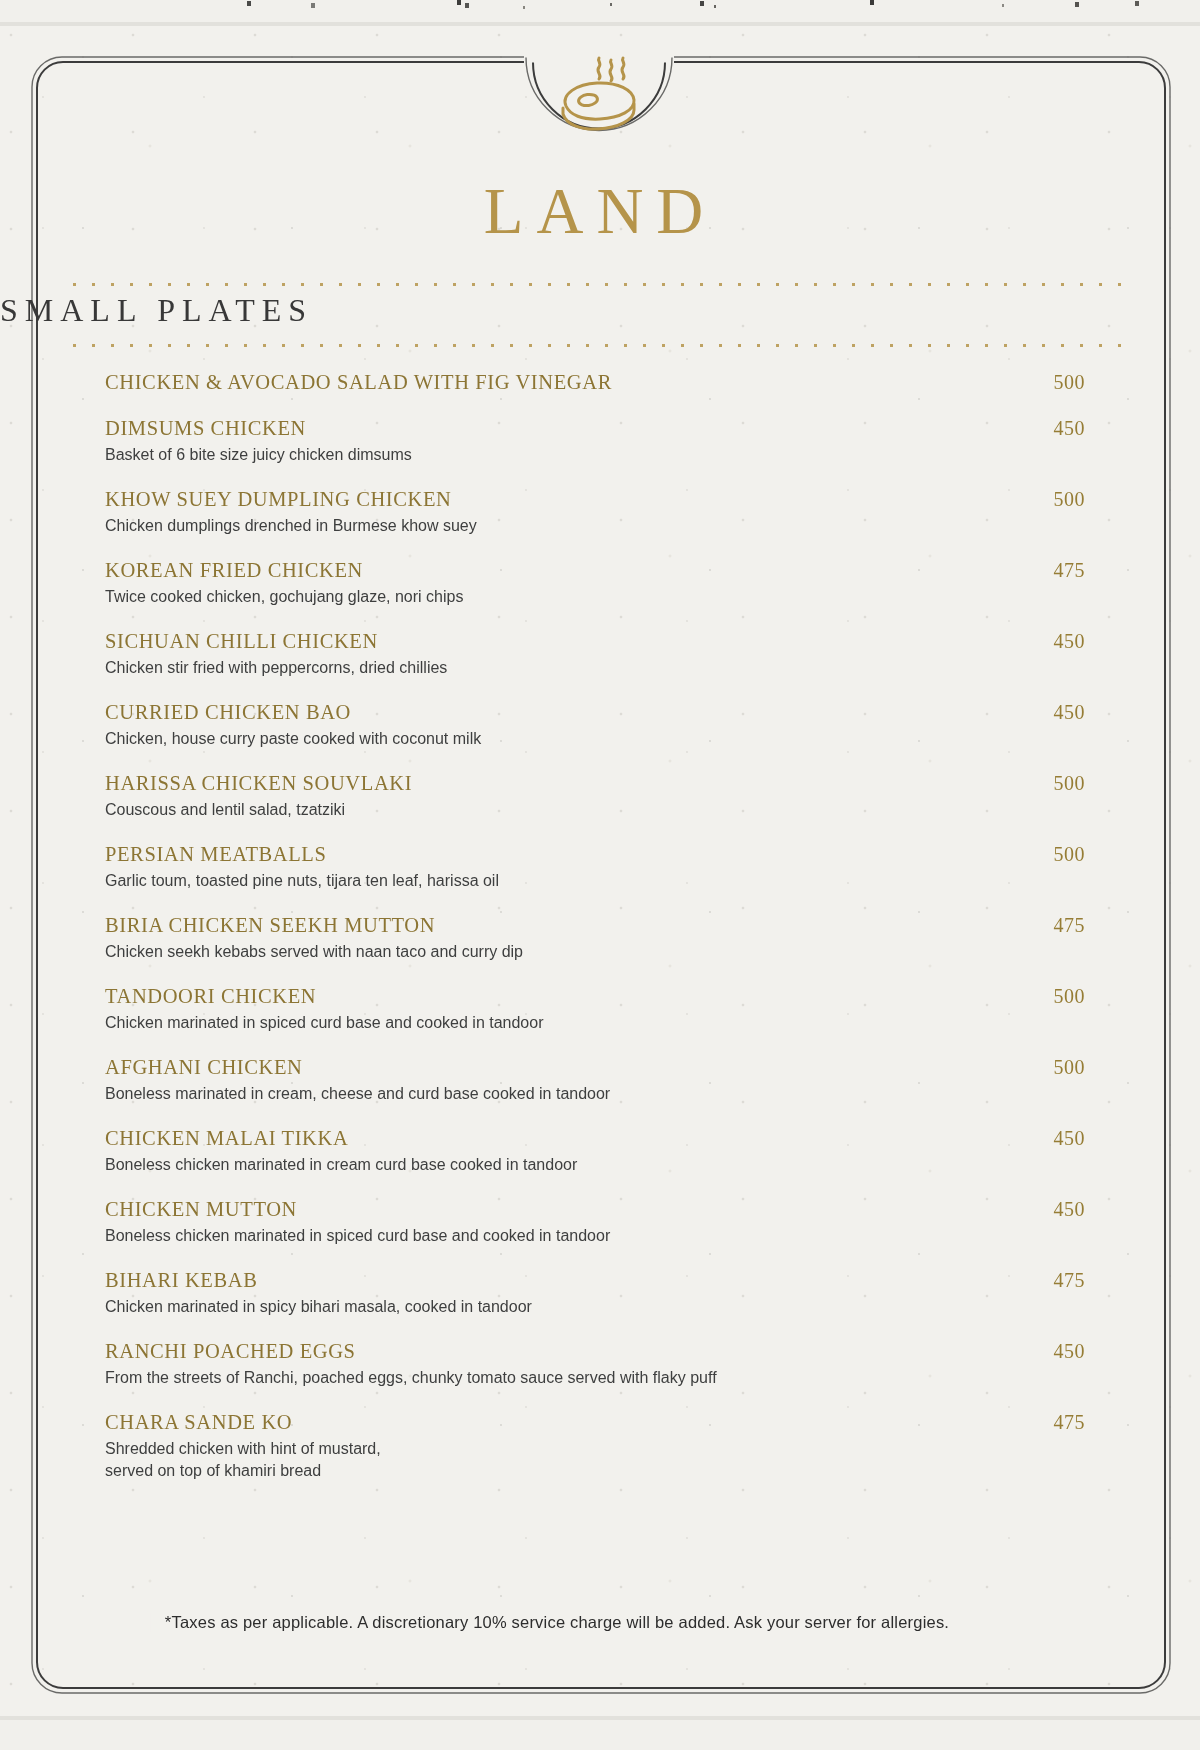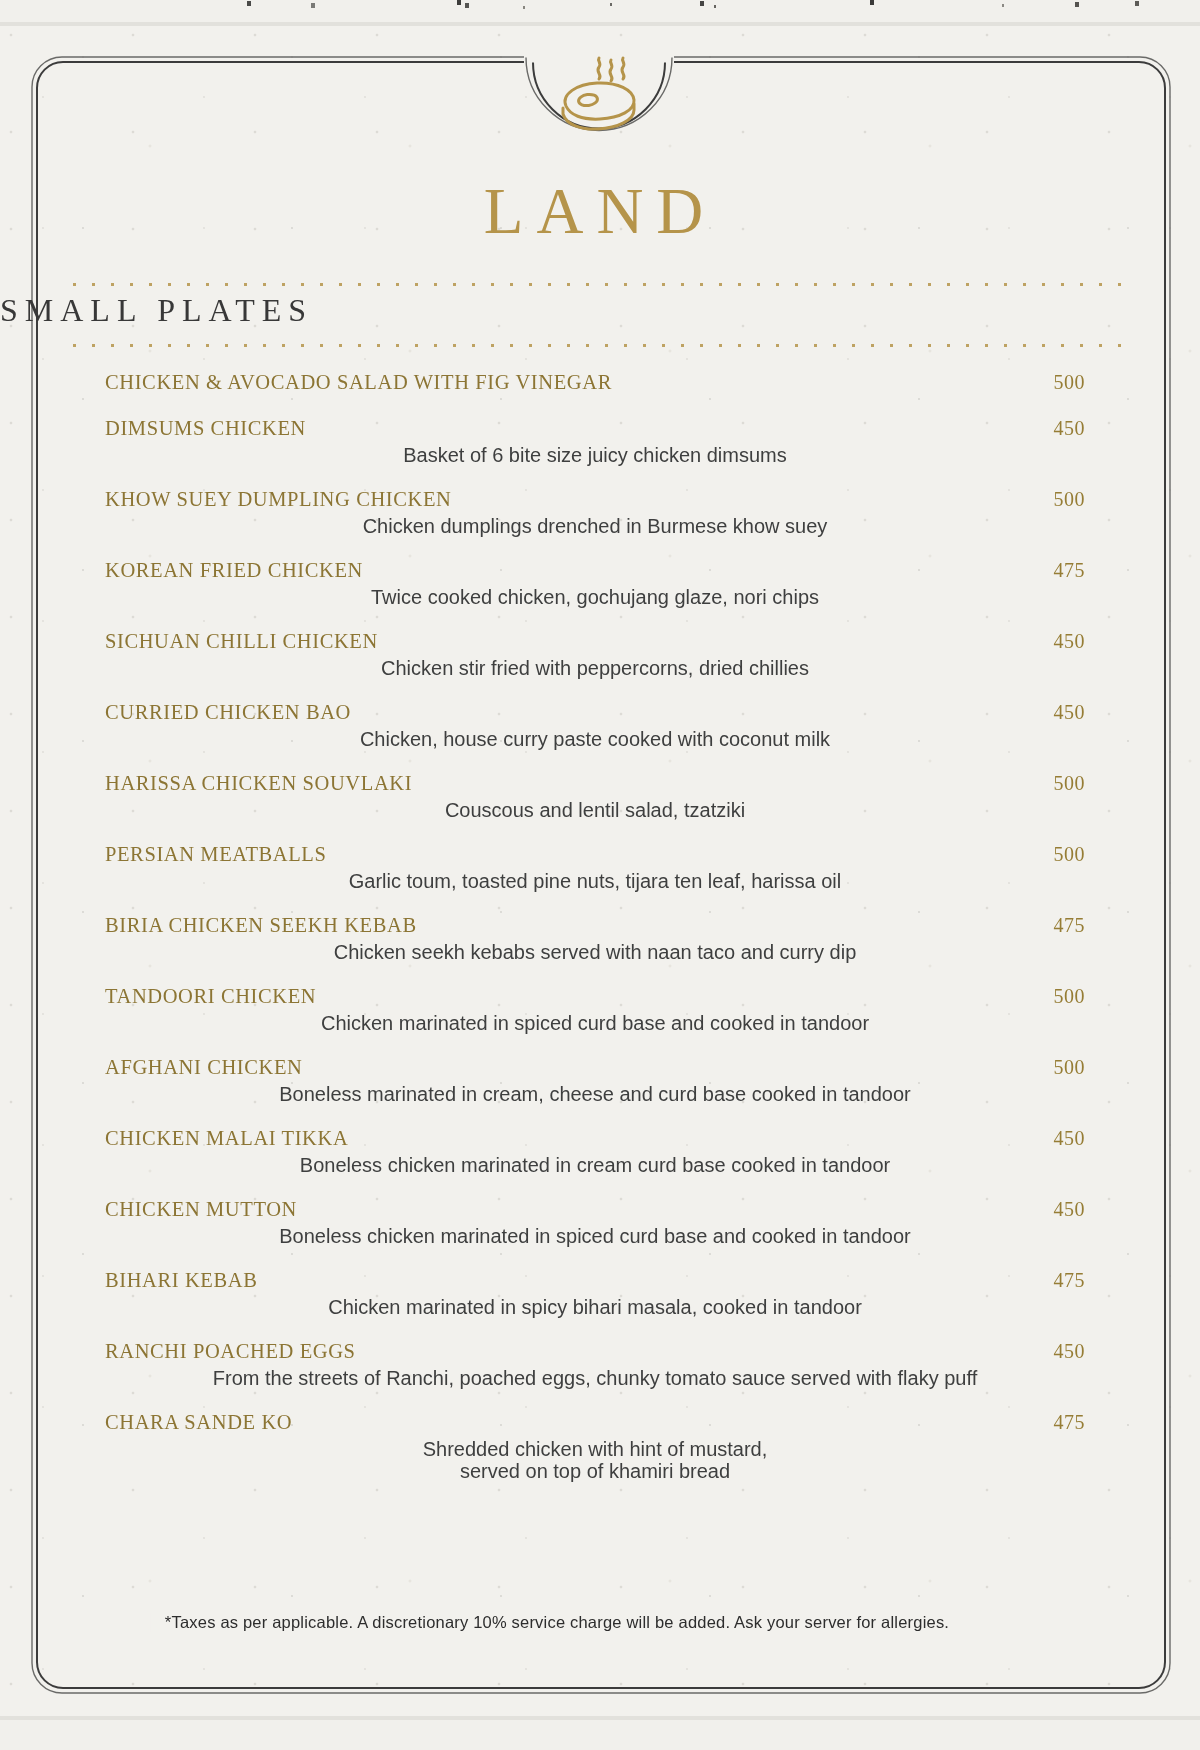--- a/index.html
+++ b/index.html
@@ -48,32 +48,32 @@
   .dots-top{top:256px;}
   .dots-bottom{top:317px;}
   .section-heading{
     position:absolute;top:266px;left:0;width:1200px;text-align:left;
     font-size:32px;letter-spacing:7px;color:var(--heading_dark,#383838);
     font-family:"Liberation Serif",serif;
   }
   .menu-list{
     position:absolute;top:344px;left:105px;width:980px;
   }
-  .item{margin-bottom:21px;text-align:center;}
+  .item{margin-bottom:21px;}
   .item .row{display:flex;justify-content:space-between;align-items:baseline;}
   .iname{
     font-family:"Liberation Serif",serif;font-size:20.5px;line-height:25px;
     letter-spacing:.6px;color:var(--item_gold,#8c7534);
   }
   .iprice{
     font-family:"Liberation Serif",serif;font-size:20px;line-height:25px;
     color:var(--price_gold,#967d35);letter-spacing:.5px;
   }
   .idesc{
-    font-family:"Liberation Sans",sans-serif;font-size:20px;line-height:22px;
+    font-family:"Liberation Sans",sans-serif;font-size:16px;line-height:22px;
     margin-top:3px;color:var(--desc_dark,#3e3f3f);white-space:pre-line;
   }
   .footer-note{
     position:absolute;top:1587px;left:50%;transform:translateX(-50%);
     background:var(--paper,#f2f1ed);padding:0 14px;white-space:nowrap;z-index:3;
     font-family:"Liberation Sans",sans-serif;font-size:16.5px;color:#2d2d2d;
     letter-spacing:.2px;
   }
 </style>
 </head>
@@ -174,21 +174,21 @@
     <div class="row">
       <span class="iname">PERSIAN MEATBALLS</span>
       <span class="iprice">500</span>
     </div>
     <div class="idesc">Garlic toum, toasted pine nuts, tijara ten leaf, harissa oil</div>
   </div>
 
 
   <div class="item">
     <div class="row">
-      <span class="iname">BIRIA CHICKEN SEEKH KEBAB</span>
+      <span class="iname">BIRIA CHICKEN SEEKH MUTTON</span>
       <span class="iprice">475</span>
     </div>
     <div class="idesc">Chicken seekh kebabs served with naan taco and curry dip</div>
   </div>
 
   <div class="item">
     <div class="row">
       <span class="iname">TANDOORI CHICKEN</span>
       <span class="iprice">500</span>
     </div>

